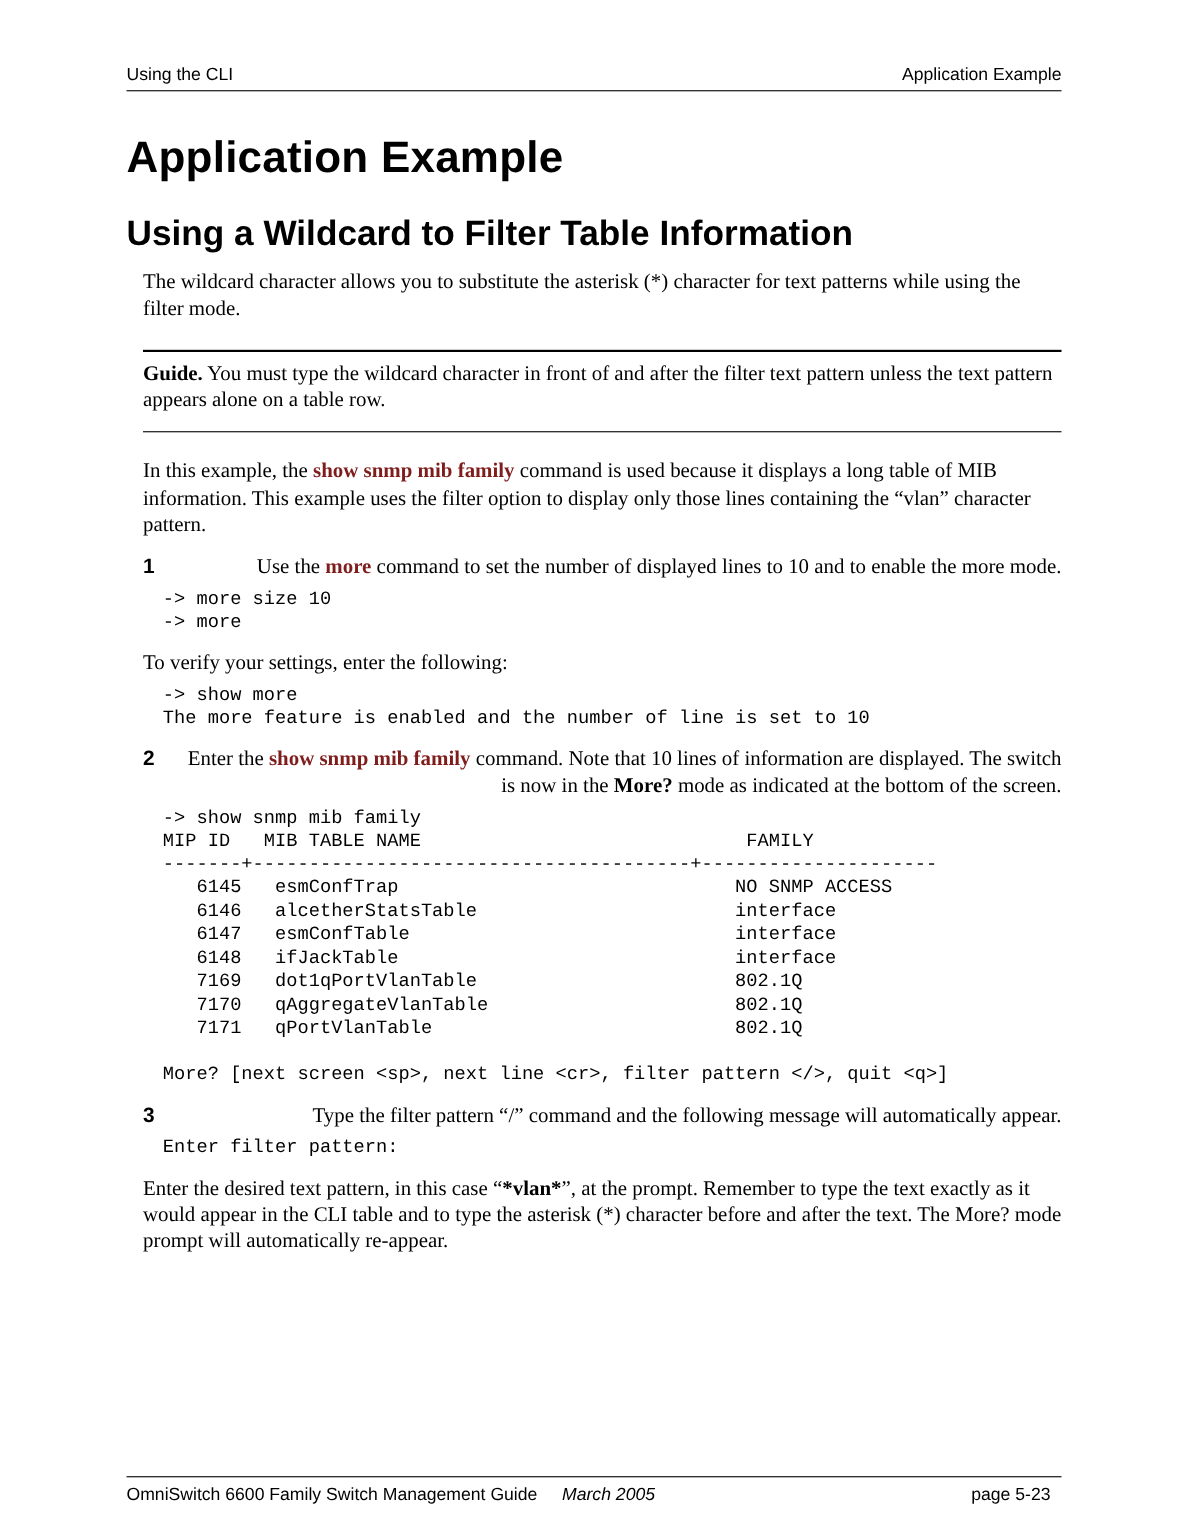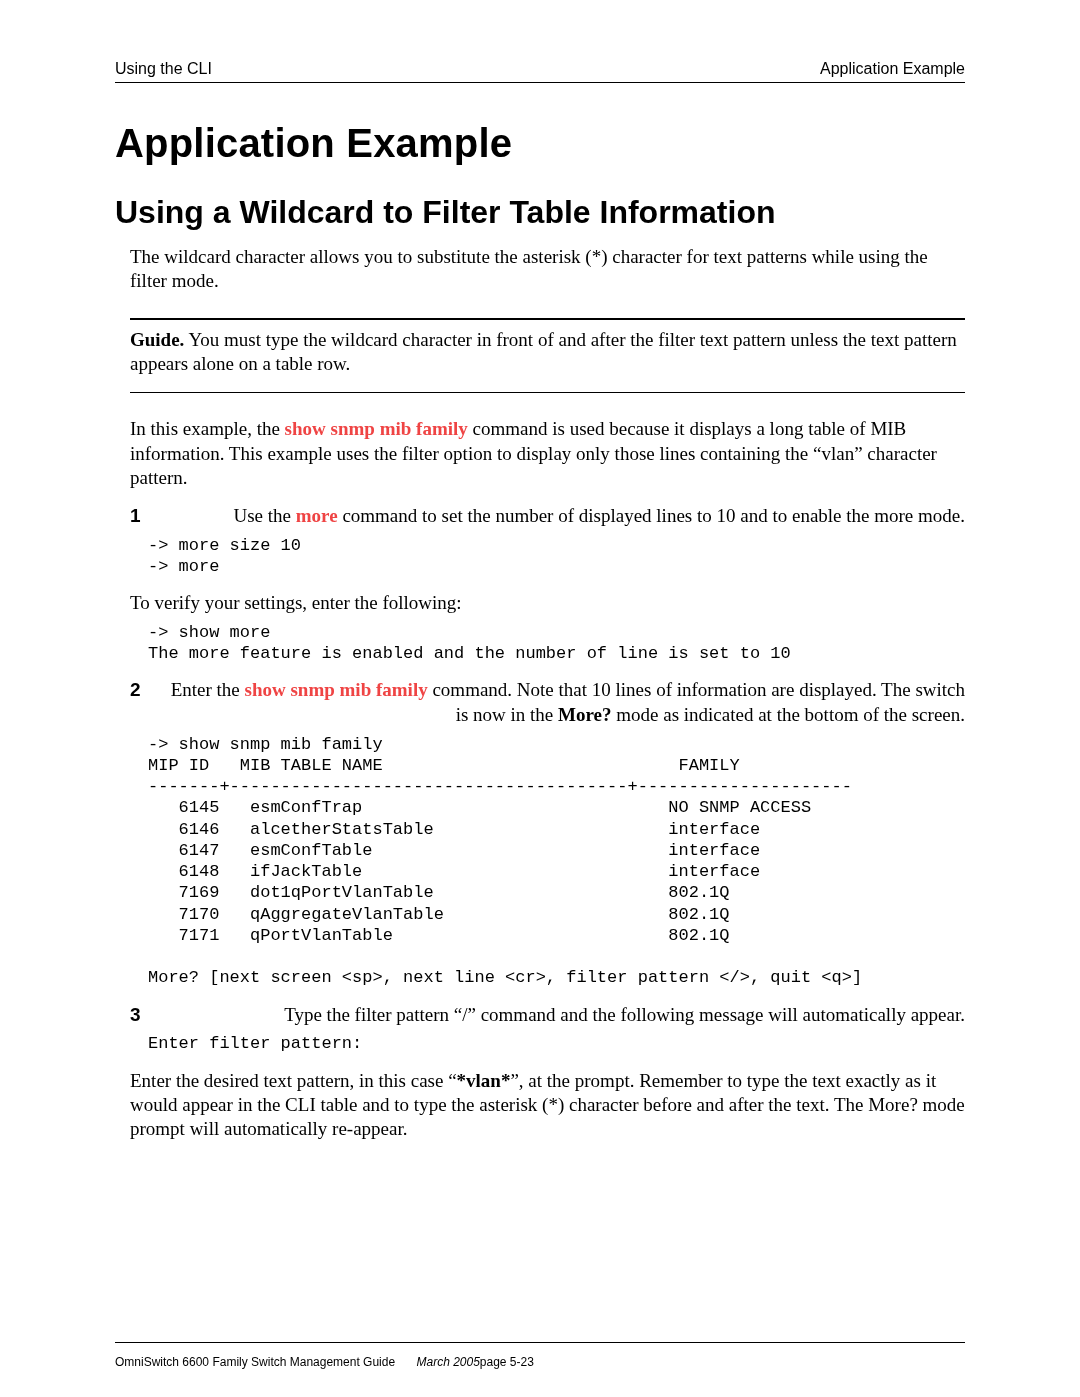--- a/index.html
+++ b/index.html
@@ -47,21 +47,21 @@
   }
   .para-tight {
     margin: 0 0 6px 15px;
   }
   .rule-top { border-top: 2px solid #000; margin: 24px 0 8px 15px; }
   .rule-bot { border-bottom: 1px solid #000; margin: 8px 0 24px 15px; padding-bottom: 8px; }
   .note-box {
     margin-left: 15px;
   }
   .cmd-link {
-    color: #ef4444;
+    color: #7f1d1d;
     font-weight: bold;
   }
   .step {
     display: flex;
     margin: 6px 0 6px 15px;
     font-size: 19px;
     line-height: 1.3;
   }
   .step-num {
     font-family: Arial, Helvetica, sans-serif;
@@ -77,24 +77,25 @@
     margin: 4px 0 14px 33px;
     white-space: pre;
   }
   .footer-rule {
     position: absolute;
     left: 115px; right: 115px; bottom: 54px;
     border-top: 1px solid #000;
   }
   .footer {
     position: absolute;
-    left: 115px; right: 115px; bottom: 28px;
+    left: 115px; right: 125px; bottom: 28px;
     display: flex;
+    justify-content: space-between;
     font-family: Arial, Helvetica, sans-serif;
-    font-size: 12px;
+    font-size: 16px;
   }
   .footer .date { font-style: italic; margin-left: 18px; }
   b { font-weight: bold; }
 </style>
 </head>
 <body>
 
 <div class="page">
 
   <div class="running-head">

